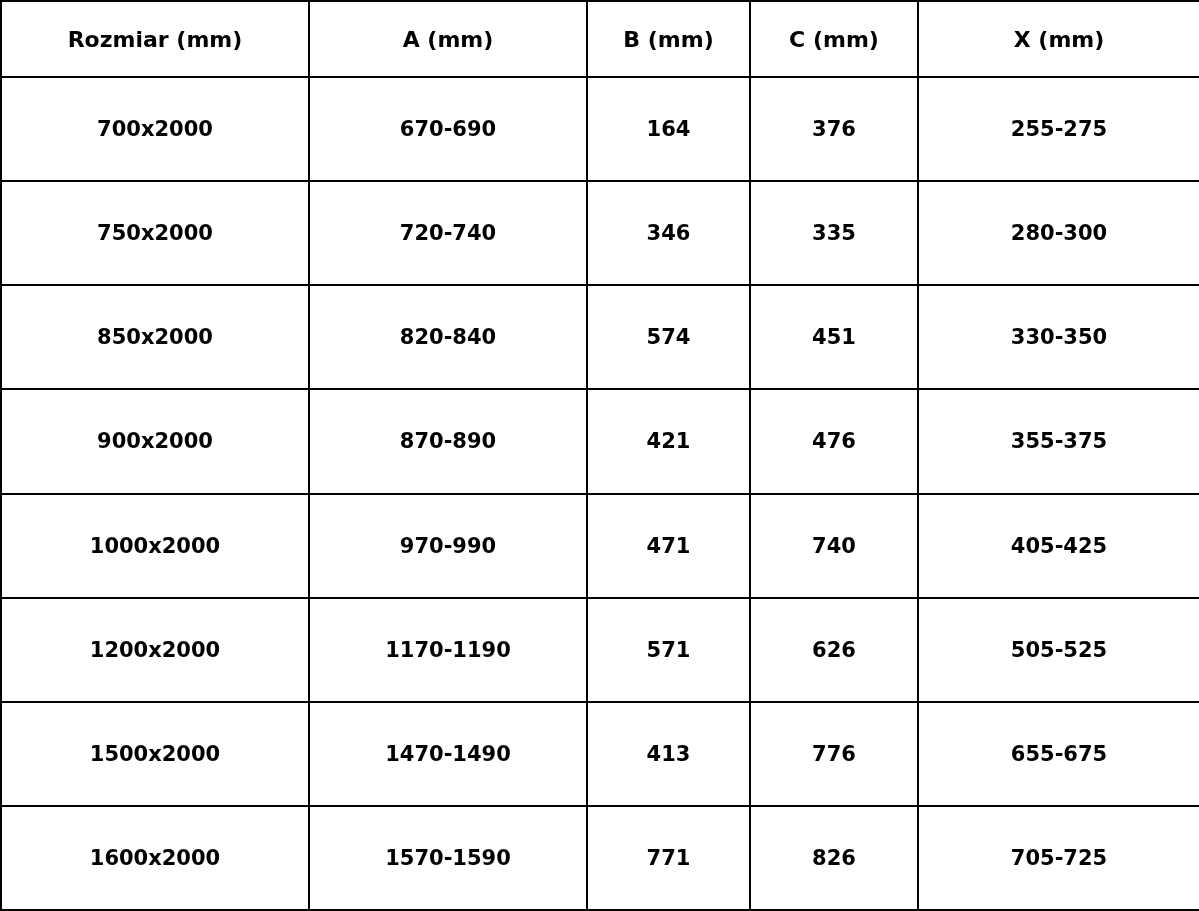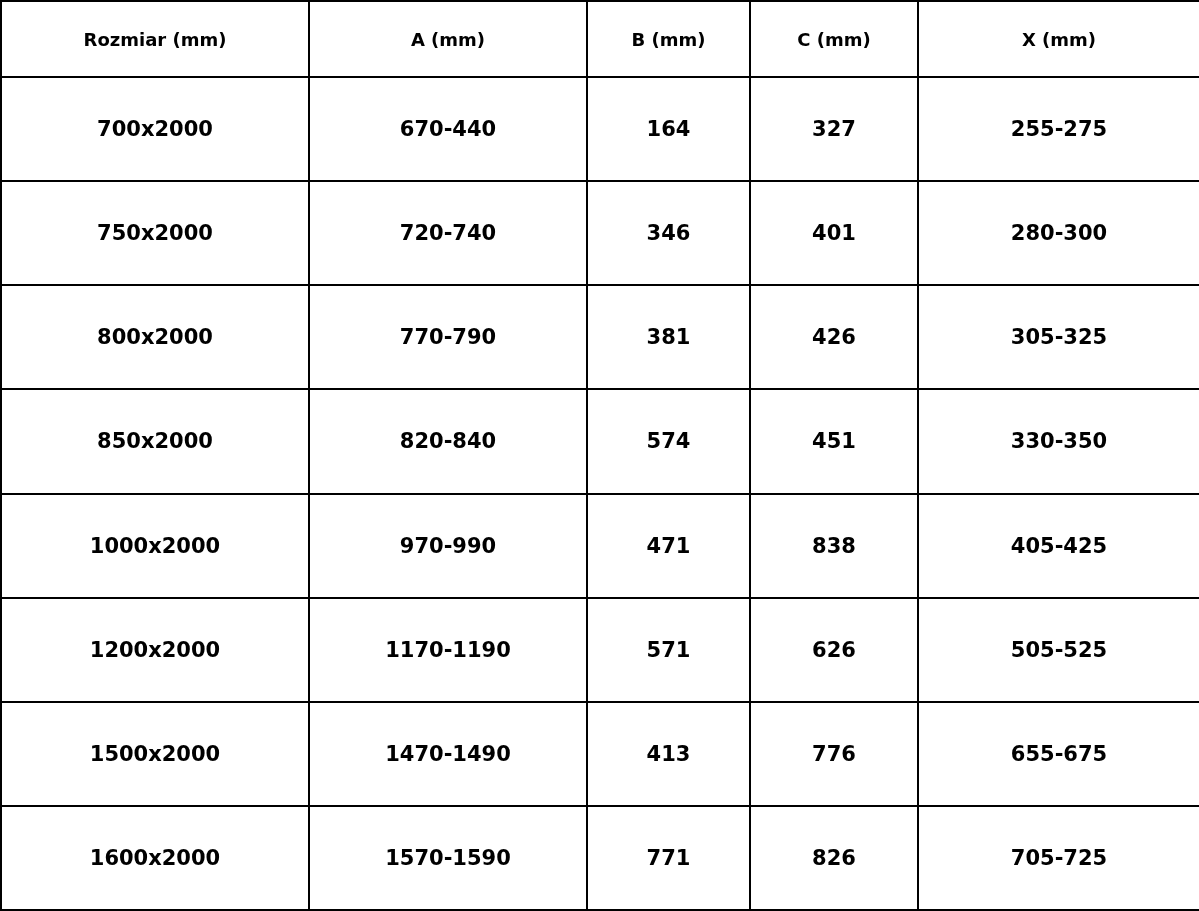--- a/index.html
+++ b/index.html
@@ -24,21 +24,21 @@
   table.size-table th {
     border: 2px solid #000000;
     text-align: center;
     vertical-align: middle;
     font-weight: bold;
     font-size: 21px;
     padding: 0 4px;
     white-space: nowrap;
   }
   table.size-table thead th {
-    font-size: 18px;
+    font-size: 22px;
     height: 74px;
   }
   table.size-table tbody td {
     height: 70px;
   }
   
   col.c0 { width: 308px; }
   col.c1 { width: 278px; }
   col.c2 { width: 163px; }
   col.c3 { width: 168px; }
@@ -60,51 +60,51 @@
       <th>Rozmiar (mm)</th>
       <th>A (mm)</th>
       <th>B (mm)</th>
       <th>C (mm)</th>
       <th>X (mm)</th>
     </tr>
   </thead>
   <tbody>
     <tr>
       <td>700x2000</td>
-      <td>670-440</td>
+      <td>670-690</td>
       <td>164</td>
-      <td>327</td>
+      <td>376</td>
       <td>255-275</td>
     </tr>
     <tr>
       <td>750x2000</td>
       <td>720-740</td>
       <td>346</td>
-      <td>401</td>
+      <td>335</td>
       <td>280-300</td>
-    </tr>
-    <tr>
-      <td>800x2000</td>
-      <td>770-790</td>
-      <td>381</td>
-      <td>426</td>
-      <td>305-325</td>
     </tr>
     <tr>
       <td>850x2000</td>
       <td>820-840</td>
       <td>574</td>
       <td>451</td>
       <td>330-350</td>
     </tr>
     <tr>
+      <td>900x2000</td>
+      <td>870-890</td>
+      <td>421</td>
+      <td>476</td>
+      <td>355-375</td>
+    </tr>
+    <tr>
       <td>1000x2000</td>
       <td>970-990</td>
       <td>471</td>
-      <td>838</td>
+      <td>740</td>
       <td>405-425</td>
     </tr>
     <tr>
       <td>1200x2000</td>
       <td>1170-1190</td>
       <td>571</td>
       <td>626</td>
       <td>505-525</td>
     </tr>
     <tr>

